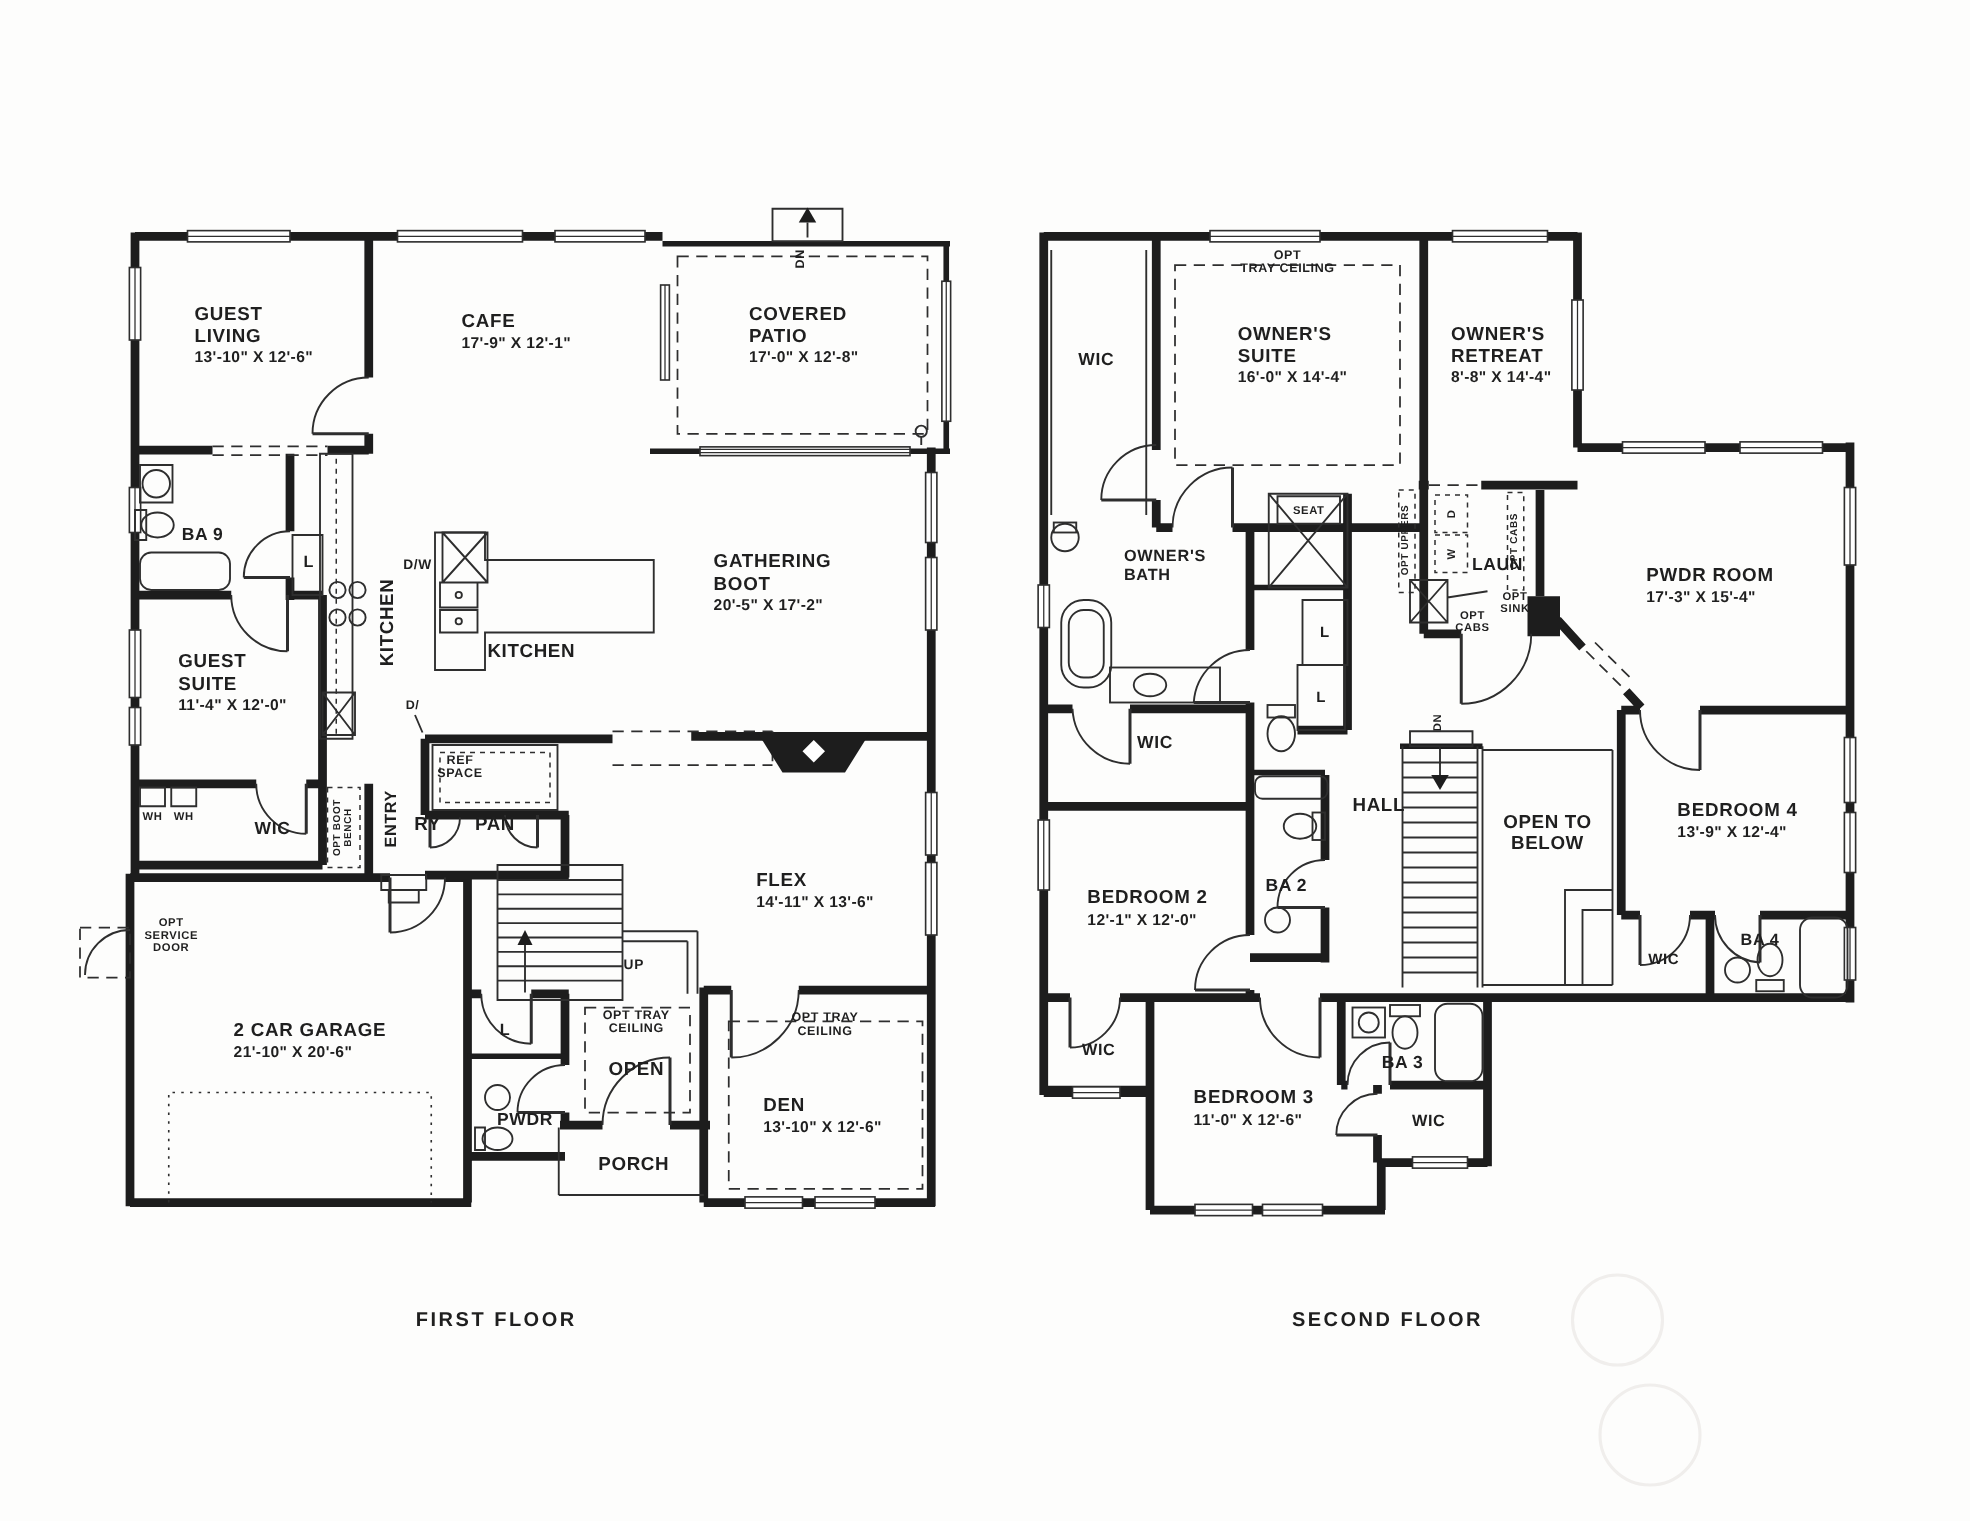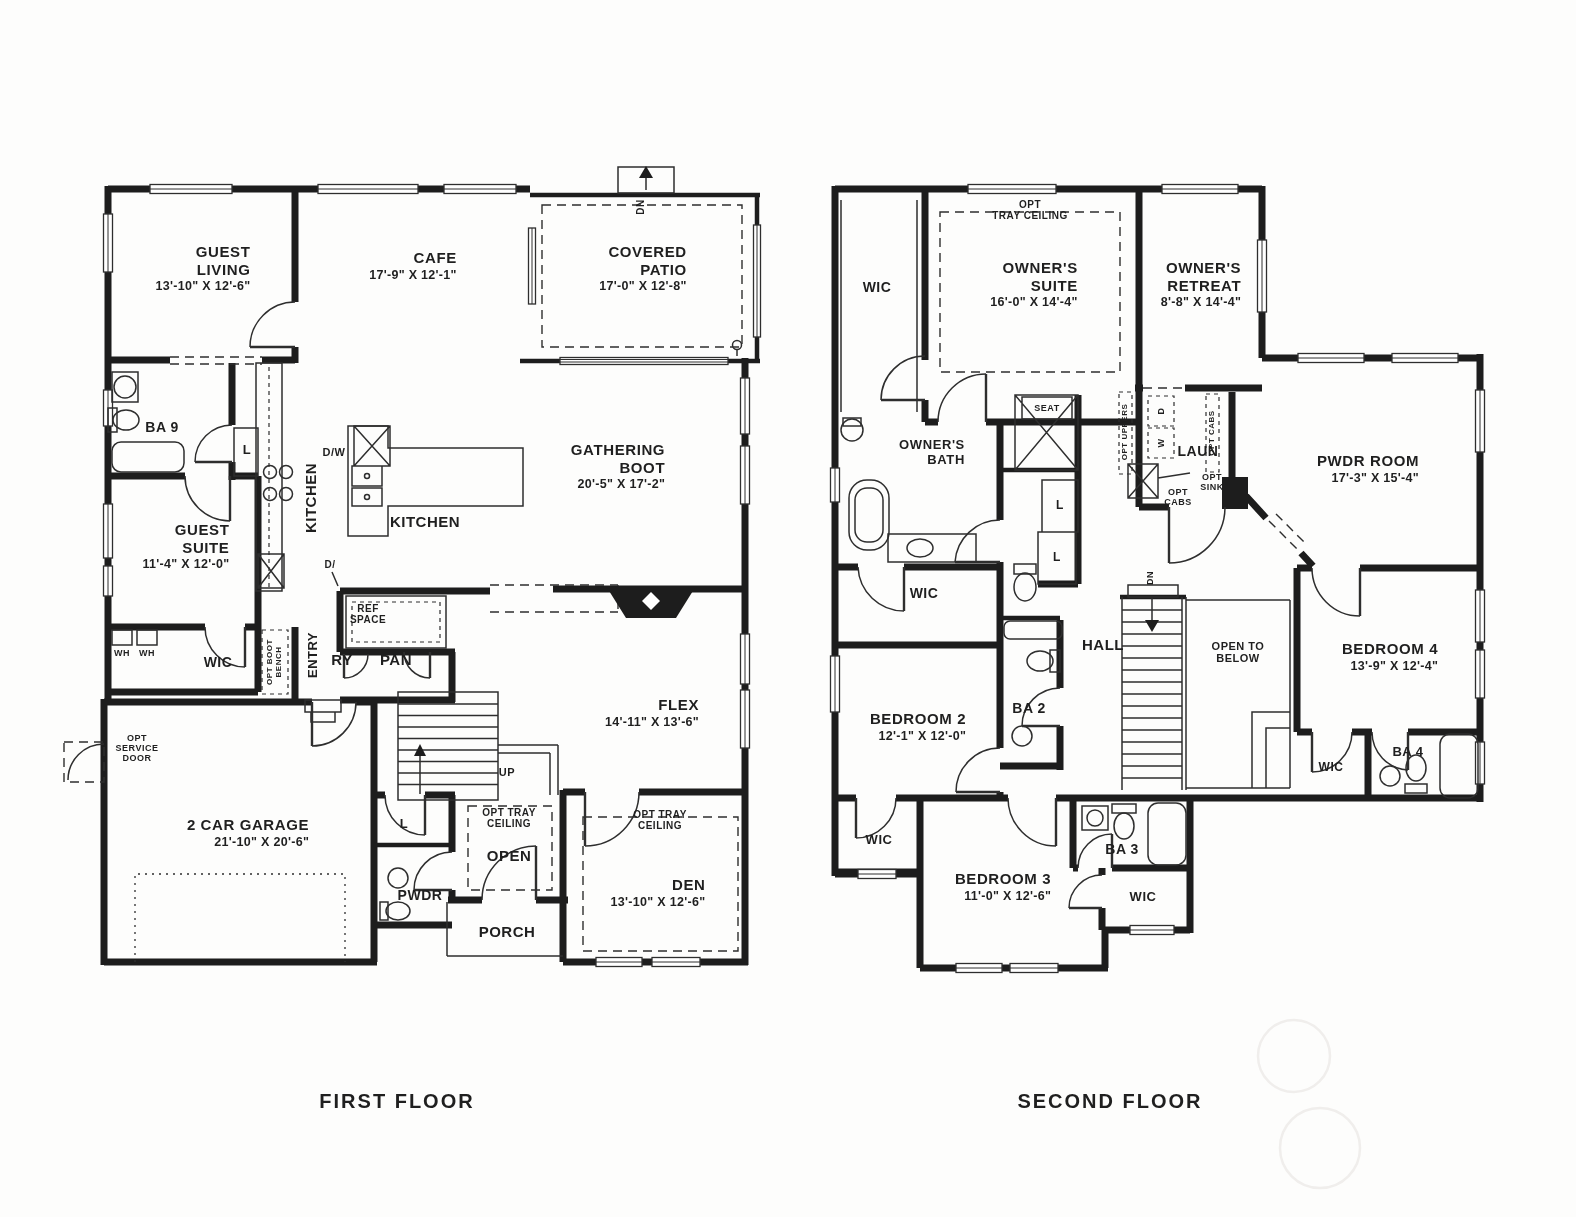--- a/index.html
+++ b/index.html
@@ -11,27 +11,27 @@
   .t{stroke:#2e2e2e;stroke-width:1.5;fill:none;}
   .t1{stroke:#2e2e2e;stroke-width:1;fill:none;}
   .t2{stroke:#2e2e2e;stroke-width:2.4;fill:none;}
   .d{stroke:#2e2e2e;stroke-width:1.4;fill:none;stroke-dasharray:9 6;}
   .d2{stroke:#2e2e2e;stroke-width:1.2;fill:none;stroke-dasharray:4 4;}
   .dot{stroke:#2e2e2e;stroke-width:1.3;fill:none;stroke-dasharray:2 5;}
   .win{fill:#ffffff;stroke:#2e2e2e;stroke-width:1.3;}
   .blk{fill:#1d1d1d;stroke:none;}
   .wht{fill:#ffffff;stroke:none;}
   .wm{stroke:#f0eeec;stroke-width:2.5;fill:none;}
-  .room{position:absolute;transform:translate(-50%,-50%);text-align:right;}
+  .room{position:absolute;transform:translate(-50%,-50%);text-align:left;}
   .rname{font-size:15px;font-weight:700;letter-spacing:.6px;white-space:pre-line;line-height:1.18;}
   .rdims{font-size:12.5px;font-weight:700;letter-spacing:.3px;margin-top:1px;white-space:pre-line;}
   .lbl{position:absolute;transform:translate(-50%,-50%);font-weight:700;white-space:pre-line;
        text-align:center;line-height:1.12;letter-spacing:.5px;}
   .vert{transform:translate(-50%,-50%) rotate(-90deg);}
-  .title{position:absolute;transform:translate(-50%,-50%);font-size:20px;font-weight:600;letter-spacing:2px;margin-top:44px;}
+  .title{position:absolute;transform:translate(-50%,-50%);font-size:16px;font-weight:600;letter-spacing:2px;}
 </style>
 </head>
 <body>
 
 <div id="stage">
 
 <svg id="plan-svg" width="1576" height="1217" viewBox="0 0 1576 1217">
 
   <g>
 
@@ -343,21 +343,21 @@
 SINK</div>
 <div class="room" style="left:1368px;top:468px">
   <div class="rname">PWDR ROOM</div>
   <div class="rdims">17'-3" X 15'-4"</div>
 </div>
 <div class="lbl" style="left:1060px;top:506px;font-size:12px">L</div>
 <div class="lbl" style="left:1057px;top:558px;font-size:12px">L</div>
 <div class="lbl" style="left:924px;top:594px;font-size:14px">WIC</div>
 <div class="lbl" style="left:1103px;top:645px;font-size:15px">HALL</div>
 <div class="lbl vert" style="left:1150px;top:578px;font-size:9px">DN</div>
-<div class="lbl" style="left:1238px;top:652px;font-size:11px">OPEN TO
+<div class="lbl" style="left:1238px;top:667px;font-size:15px">OPEN TO
 BELOW</div>
 <div class="room" style="left:918px;top:726px">
   <div class="rname">BEDROOM 2</div>
   <div class="rdims">12'-1" X 12'-0"</div>
 </div>
 <div class="lbl" style="left:1029px;top:709px;font-size:14px">BA 2</div>
 <div class="room" style="left:1390px;top:656px">
   <div class="rname">BEDROOM 4</div>
   <div class="rdims">13'-9" X 12'-4"</div>
 </div>

